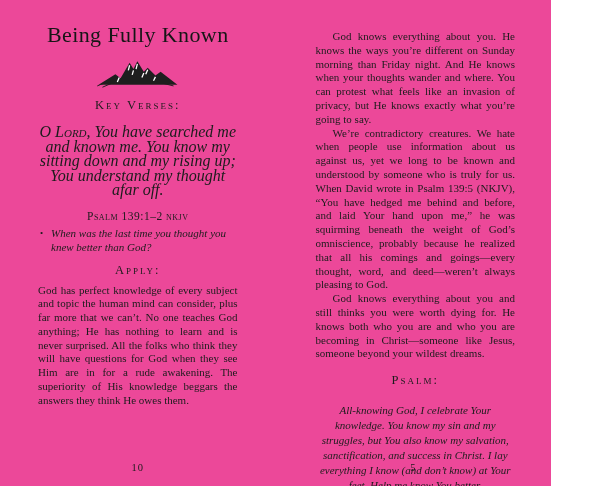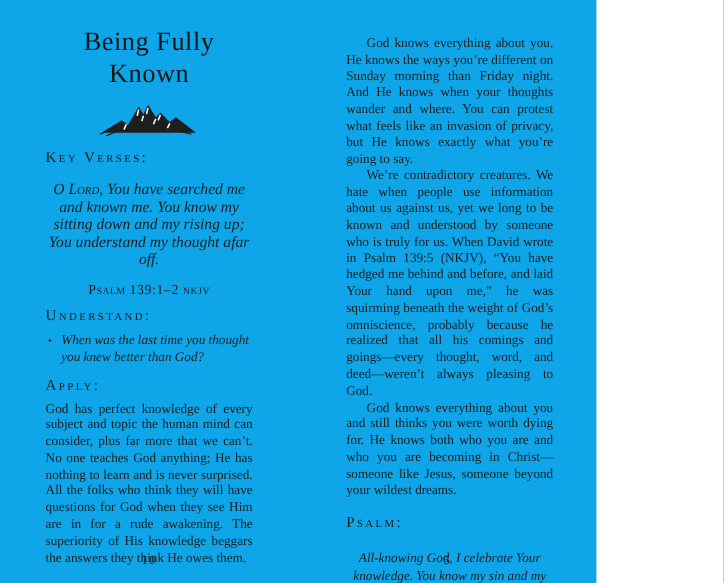--- a/index.html
+++ b/index.html
@@ -3,21 +3,21 @@
 <meta charset="utf-8">
 <style>
   * { margin:0; padding:0; box-sizing:border-box; }
   html,body { width:603px; height:486px; }
   body {
     background:#ffffff;
     color:#1c1c1c;
     font-family:"Liberation Serif", serif;
     overflow:hidden;
   }
-  .spread { display:flex; width:497px; height:486px; background:#0ea5e9; }
+  .spread { display:flex; width:551px; height:486px; background:#ec4899; }
   .page { position:relative; width:301px; height:486px; }
   .page.left  { padding:22px 38px 0 38px; }
   .page.right { padding:30px 36px 0 40px; }
 
   .title {
     font-size:22px;
     text-align:center;
     letter-spacing:0.4px;
     font-weight:normal;
     color:#161616;
@@ -25,31 +25,31 @@
   .subtitle {
     font-size:12.5px;
     text-align:center;
     margin-top:5px;
   }
   .icon-wrap { text-align:center; margin:9px 0 0 0; line-height:0; }
 
   .sec-heading {
     font-variant:small-caps;
     letter-spacing:2px;
-    text-align:left;
+    text-align:center;
     font-size:12.5px;
     font-weight:normal;
     margin:9px 0 6px 0;
   }
   .sec-heading.tight { margin-top:8px; }
 
   .verse {
     font-style:italic;
     text-align:center;
-    font-size:13px;
+    font-size:16px;
     line-height:14.5px;
     max-width:220px;
     margin:12px auto;
   }
   .smallcaps { font-variant:small-caps; font-style:inherit; }
   .verse-ref {
     font-variant:small-caps;
     text-align:center;
     font-size:11.5px;
     letter-spacing:0.5px;
@@ -110,21 +110,20 @@
           <path d="M52 12 L50 20 M58 20 L56 27 M64 10 L62 18 M74 24 L71 31 M80 19 L77 26 M36 31 L33 38 M92 30 L89 36" stroke="#ffffff" stroke-width="2" fill="none"></path>
           <path d="M2 44 L16 38 M10 46 L24 40 M104 40 L120 44" stroke="#1e1e1e" stroke-width="1.5" fill="none"></path>
         </svg>
       </span>
     </div>
 
     <h2 class="sec-heading">Key Verses:</h2>
     <p class="verse"><span>O </span><span class="smallcaps">Lord</span><span>, You have searched me and known me. You know my sitting down and my rising up; You understand my thought afar off.</span></p>
     <div class="verse-ref">Psalm 139:1–2 nkjv</div>
 
-    <h2 class="sec-heading tight">Understand:</h2>
     <ul class="bullets">
       <li>When was the last time you thought you knew better than God?</li>
     </ul>
 
     <h2 class="sec-heading tight">Apply:</h2>
     <p class="body-par">God has perfect knowledge of every subject and topic the human mind can consider, plus far more that we can’t. No one teaches God anything; He has nothing to learn and is never surprised. All the folks who think they will have questions for God when they see Him are in for a rude awakening. The superiority of His knowledge beggars the answers they think He owes them.</p>
 
     <div class="pagenum">10</div>
   </div>
 

